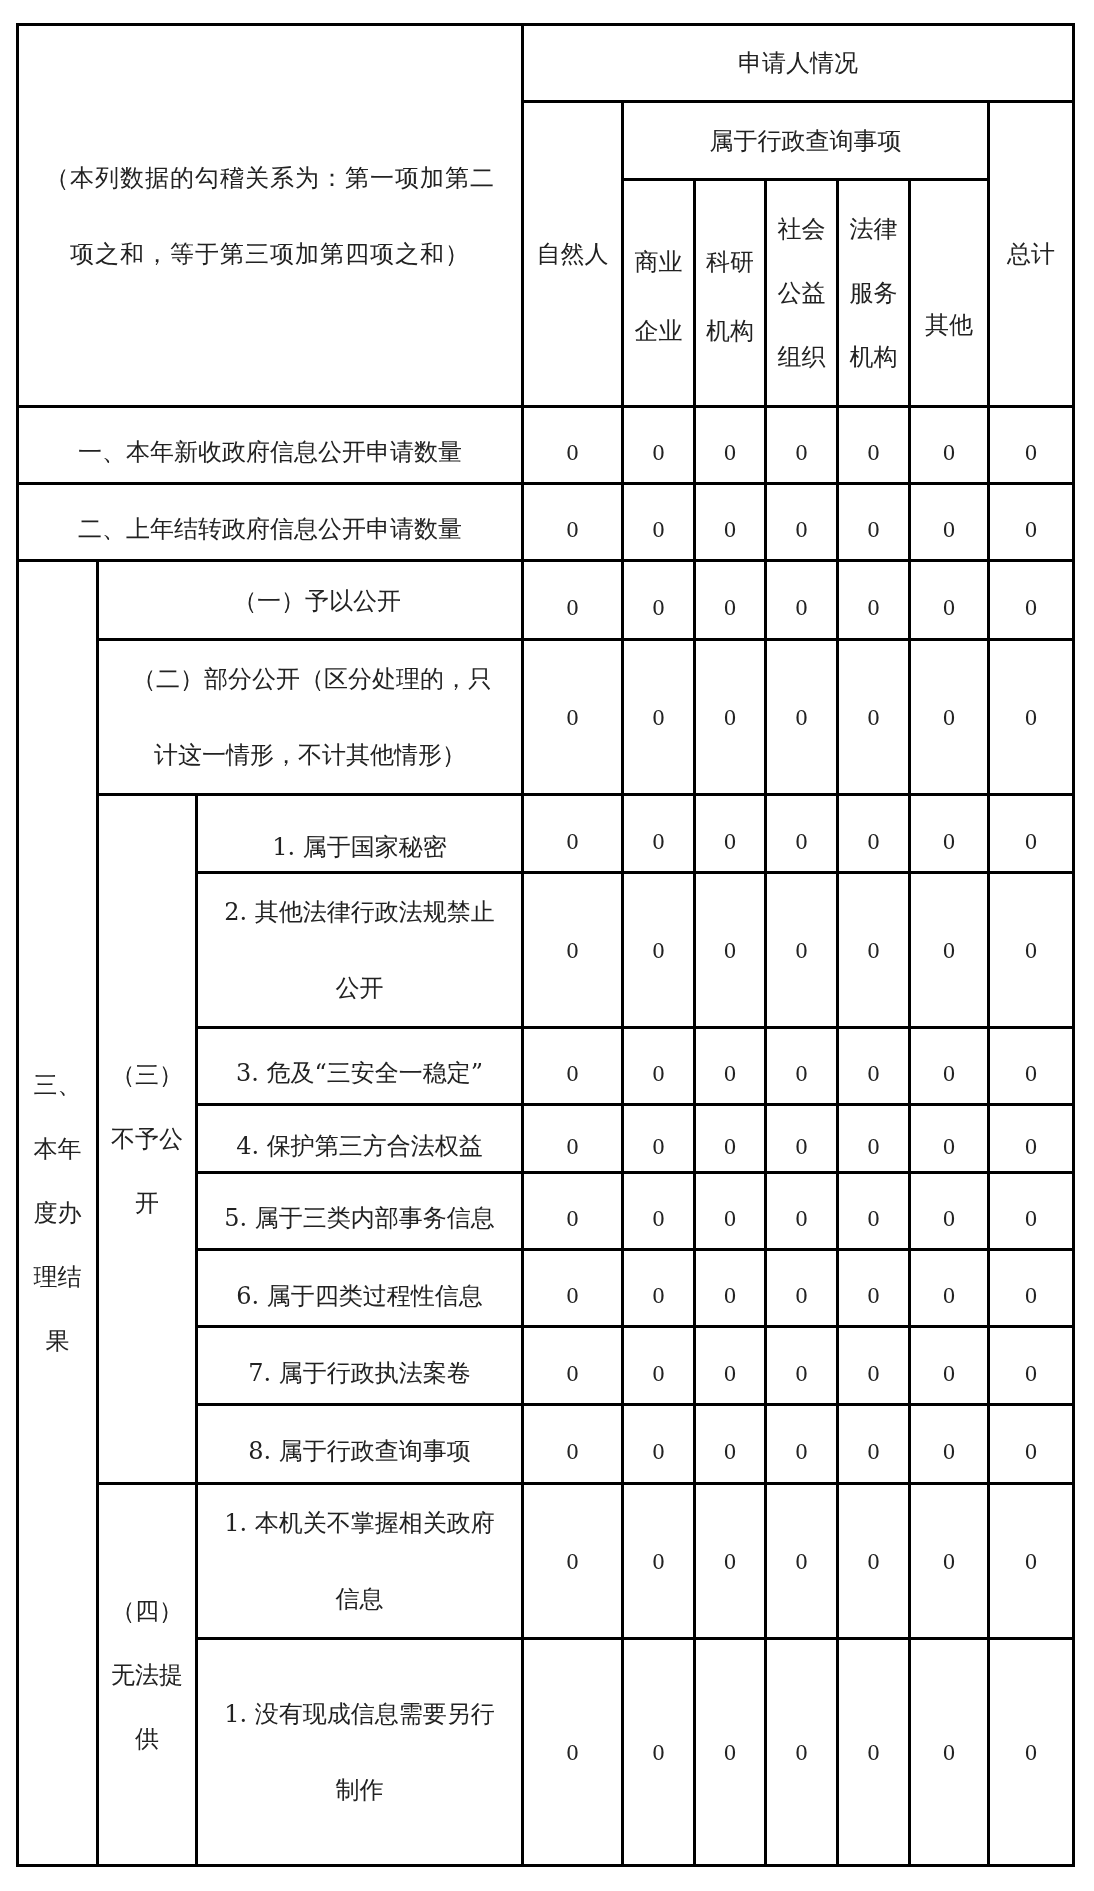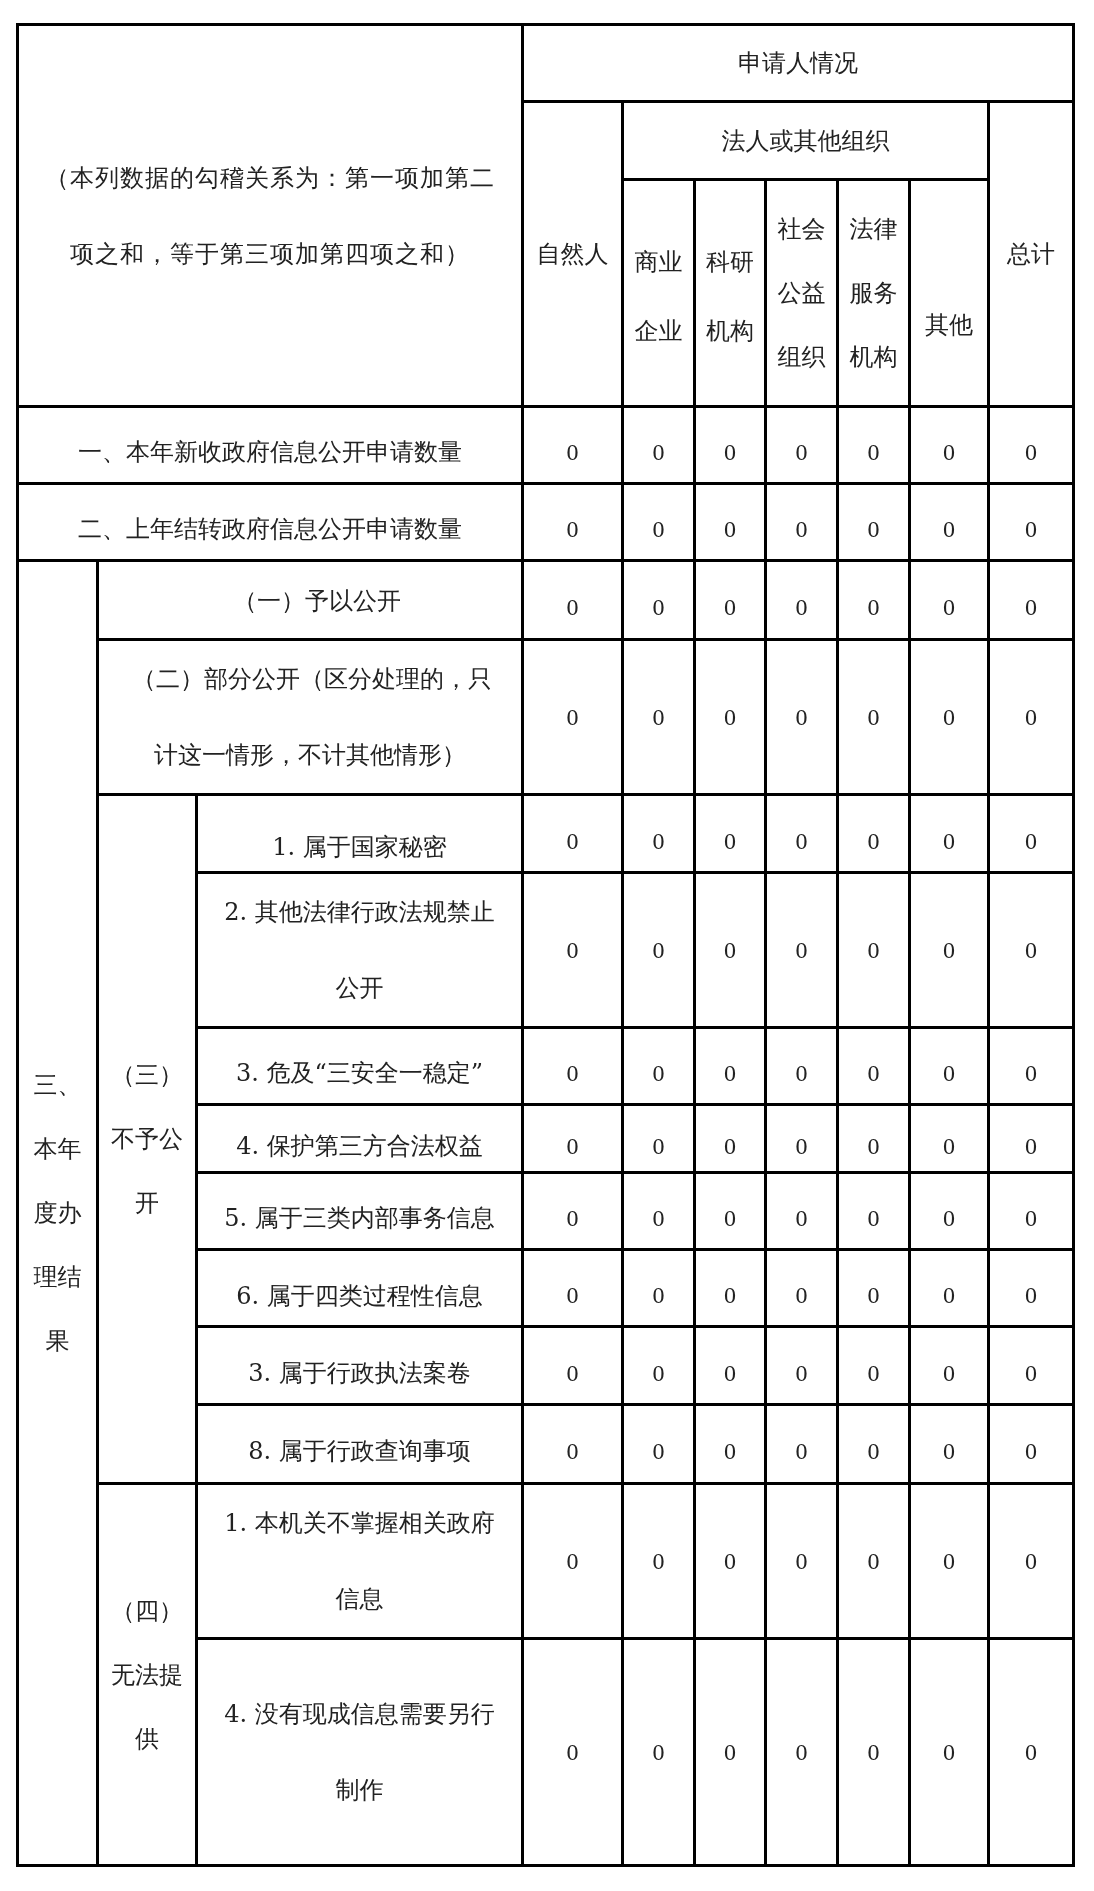--- a/index.html
+++ b/index.html
@@ -49,21 +49,21 @@
       <tr style="height:77px">
     <td class="note" colspan="3" rowspan="3">
       <span class="ln">（本列数据的勾稽关系为：第一项加第二</span>
       <span class="ln">项之和，等于第三项加第四项之和）</span>
     </td>
     <td class="hdr" colspan="7">申请人情况</td>
   </tr>
 
   <tr style="height:78px">
     <td class="hdr" rowspan="2">自然人</td>
-    <td class="hdr" colspan="5">法人或其他组织</td>
+    <td class="hdr" colspan="5">属于行政查询事项</td>
     <td class="hdr" rowspan="2">总计</td>
   </tr>
 
   <tr style="height:227px">
     <td class="hdr vstack">
       <span class="ln">商业</span>
       <span class="ln" style="line-height:62px">企业</span>
     </td>
     <td class="hdr vstack">
       <span class="ln">科研</span>
@@ -204,21 +204,21 @@
     <td class="num" style="padding-top:14px">0</td>
     <td class="num" style="padding-top:14px">0</td>
     <td class="num" style="padding-top:14px">0</td>
     <td class="num" style="padding-top:14px">0</td>
     <td class="num" style="padding-top:14px">0</td>
     <td class="num" style="padding-top:14px">0</td>
     <td class="num" style="padding-top:14px">0</td>
   </tr>
 
   <tr style="height:78px">
-    <td class="lbl" style="padding-top:14px">3. 属于行政执法案卷</td>
+    <td class="lbl" style="padding-top:14px">7. 属于行政执法案卷</td>
     <td class="num" style="padding-top:14px">0</td>
     <td class="num" style="padding-top:14px">0</td>
     <td class="num" style="padding-top:14px">0</td>
     <td class="num" style="padding-top:14px">0</td>
     <td class="num" style="padding-top:14px">0</td>
     <td class="num" style="padding-top:14px">0</td>
     <td class="num" style="padding-top:14px">0</td>
   </tr>
 
   <tr style="height:79px">
@@ -246,21 +246,21 @@
     <td class="num">0</td>
     <td class="num">0</td>
     <td class="num">0</td>
     <td class="num">0</td>
     <td class="num">0</td>
     <td class="num num-bottom">0</td>
   </tr>
 
   <tr style="height:227px">
     <td class="lbl top-align">
-      <span class="ln">4. 没有现成信息需要另行</span>
+      <span class="ln">1. 没有现成信息需要另行</span>
       <span class="ln">制作</span>
     </td>
     <td class="num">0</td>
     <td class="num">0</td>
     <td class="num">0</td>
     <td class="num">0</td>
     <td class="num">0</td>
     <td class="num">0</td>
     <td class="num">0</td>
   </tr>

